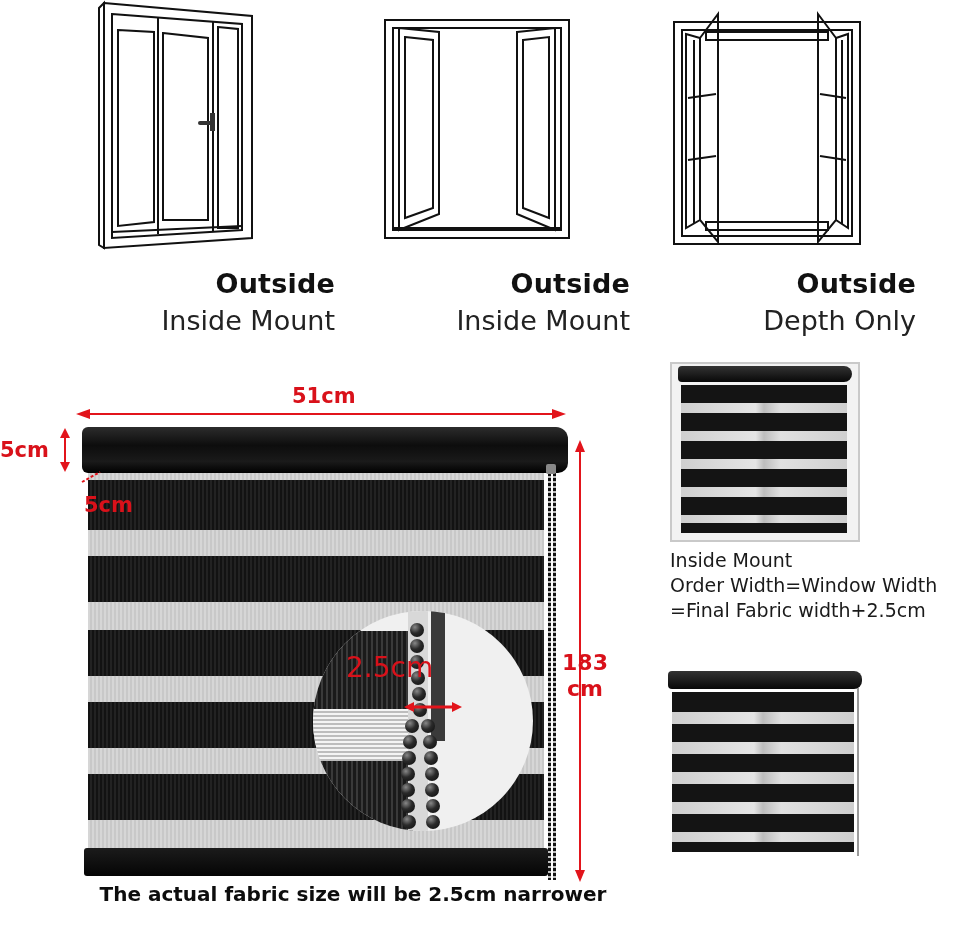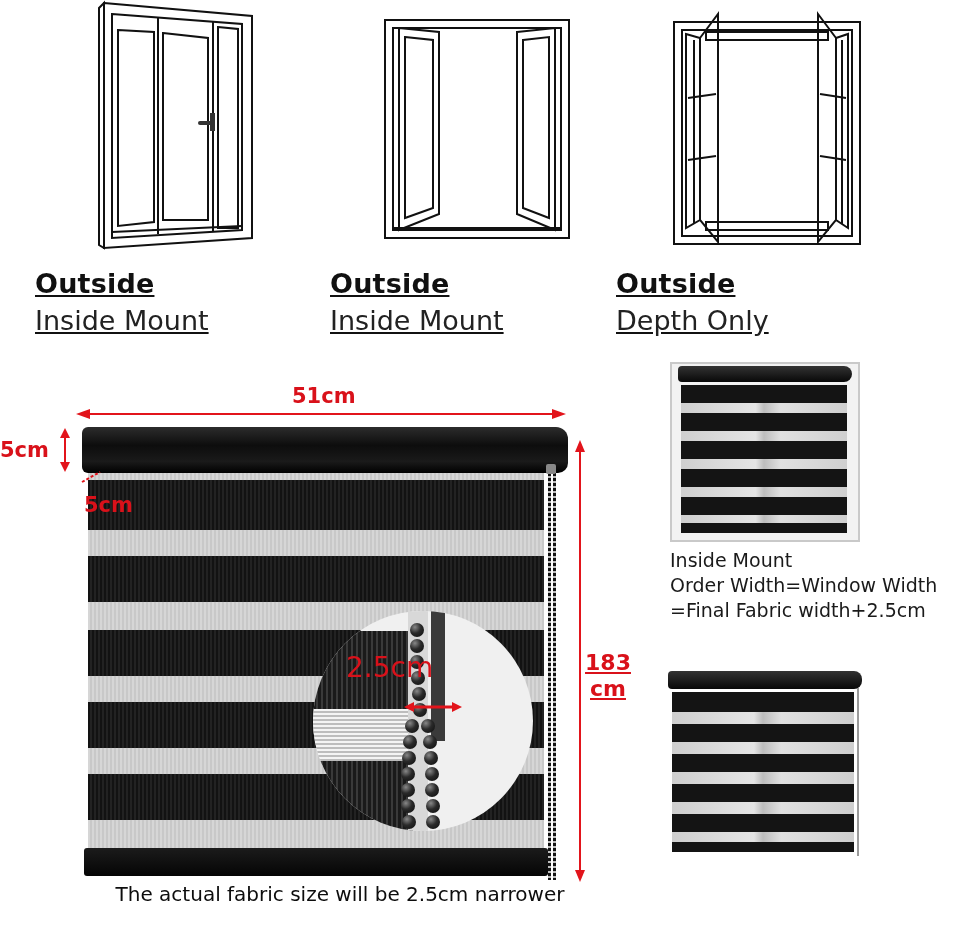--- a/index.html
+++ b/index.html
@@ -3,21 +3,21 @@
 <meta charset="utf-8">
 <style>
   html, body { margin: 0; padding: 0; background: #ffffff; }
   body { width: 961px; height: 938px; position: relative; overflow: hidden;
          font-family: "DejaVu Sans", "Liberation Sans", sans-serif; color: #111; }
   .abs { position: absolute; }
 
   
   .win { position: absolute; }
   .win svg { display: block; }
-  .mount-title { position: absolute; width: 300px; text-align: left; text-decoration: underline; }
+  .mount-title { position: absolute; width: 300px; text-align: right; }
   .mount-title .t1 { display: block; font-size: 27px; font-weight: bold; letter-spacing: 0.2px; color: #111; line-height: 36px; }
   .mount-title .t2 { display: block; font-size: 27px; font-weight: normal; color: #222; line-height: 38px; }
   .dim-label { position: absolute; font-size: 21px; font-weight: bold; color: #d9111a; line-height: 1; }
   .dim-label.big { font-size: 22px; text-align: center; line-height: 26px; }
 
   
   .blind { position: absolute; left: 88px; top: 478px; width: 456px; height: 396px; }
   .stripe { position: absolute; left: 0; right: 0; }
   .stripe.dark {
     background: repeating-linear-gradient(90deg, #121212 0px, #121212 2px, #222 2px, #222 4px);
@@ -43,22 +43,22 @@
 
   
   .mini-frame { position: absolute; background: #f2f2f2; border: 2px solid #c9c9c9; box-sizing: border-box; }
   .mini-blind { position: absolute; }
   .mini-roller { position: absolute; background: linear-gradient(180deg, #333, #080808); border-radius: 4px 8px 8px 4px; }
   .mstripe { position: absolute; left: 0; right: 0; }
   .mstripe.dark { background: #141414; }
   .mstripe.light { background: linear-gradient(90deg, #cfcfcf 0%, #e4e4e4 45%, #bdbdbd 50%, #e0e0e0 60%, #cfcfcf 100%); }
 
   .caption { position: absolute; font-size: 19px; line-height: 25px; color: #1a1a1a; white-space: nowrap; }
-  .footnote { position: absolute; left: 60px; top: 880px; width: 560px; text-align: center;
-              font-size: 20px; font-weight: normal; line-height: 28px; color: #0d0d0d; }
+  .footnote { position: absolute; left: 73px; top: 880px; width: 560px; text-align: center;
+              font-size: 20px; font-weight: bold; line-height: 28px; color: #0d0d0d; }
 </style>
 </head>
 <body>
 
 <div class="win" style="left:96px;top:0px;">
   <svg width="160" height="255" viewBox="0 0 160 255">
     <g fill="none" stroke="#111" stroke-width="2">
       <polygon points="8,3 156,16 156,238 8,248"></polygon>
       <polygon points="3,8 8,3 8,248 3,245"></polygon>
       <polygon points="16,14 146,24 146,230 16,238"></polygon>
@@ -161,21 +161,21 @@
 <svg class="abs" style="left:80px;top:470px;" width="22" height="14">
   <line x1="2" y1="12" x2="20" y2="2" stroke="#e2141b" stroke-width="2" stroke-dasharray="3,2"></line>
 </svg>
 <div class="dim-label" style="left:84px;top:495px;">5cm</div>
 
 <svg class="abs" style="left:573px;top:440px;" width="14" height="442">
   <line x1="7" y1="10" x2="7" y2="432" stroke="#e2141b" stroke-width="2"></line>
   <polygon points="7,0 2,12 12,12" fill="#e2141b"></polygon>
   <polygon points="7,442 2,430 12,430" fill="#e2141b"></polygon>
 </svg>
-<div class="dim-label big" style="left:583px;top:650px;width:50px;text-decoration:underline;">
+<div class="dim-label big" style="left:560px;top:650px;width:50px;">
   <span>183</span><br>
   <span>cm</span>
 </div>
 
 <div class="zoom-circle">
   <div class="zc-dark" style="left:0;top:20px;width:95px;height:80px;"></div>
   <div class="zc-white" style="left:0;top:98px;width:95px;height:60px;"></div>
   <div class="zc-dark" style="left:0;top:150px;width:100px;height:80px;"></div>
   <div class="abs" style="left:95px;top:0;width:20px;height:220px;background:#d8d8d8;"></div>
   <div class="abs" style="left:118px;top:0;width:14px;height:130px;background:#3a3a3a;"></div>

